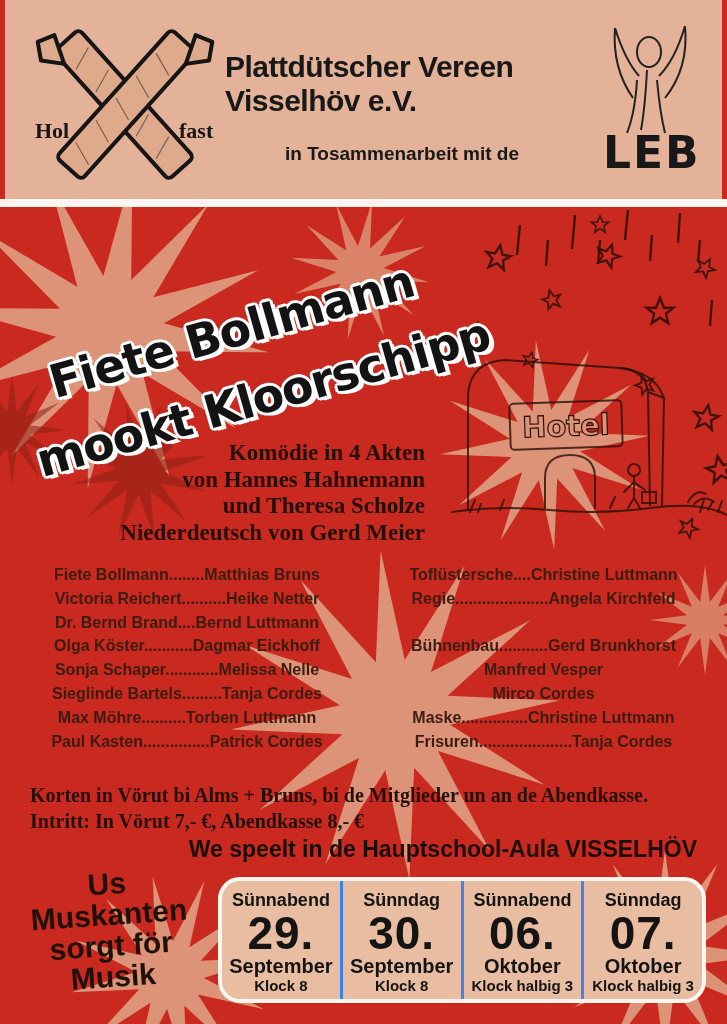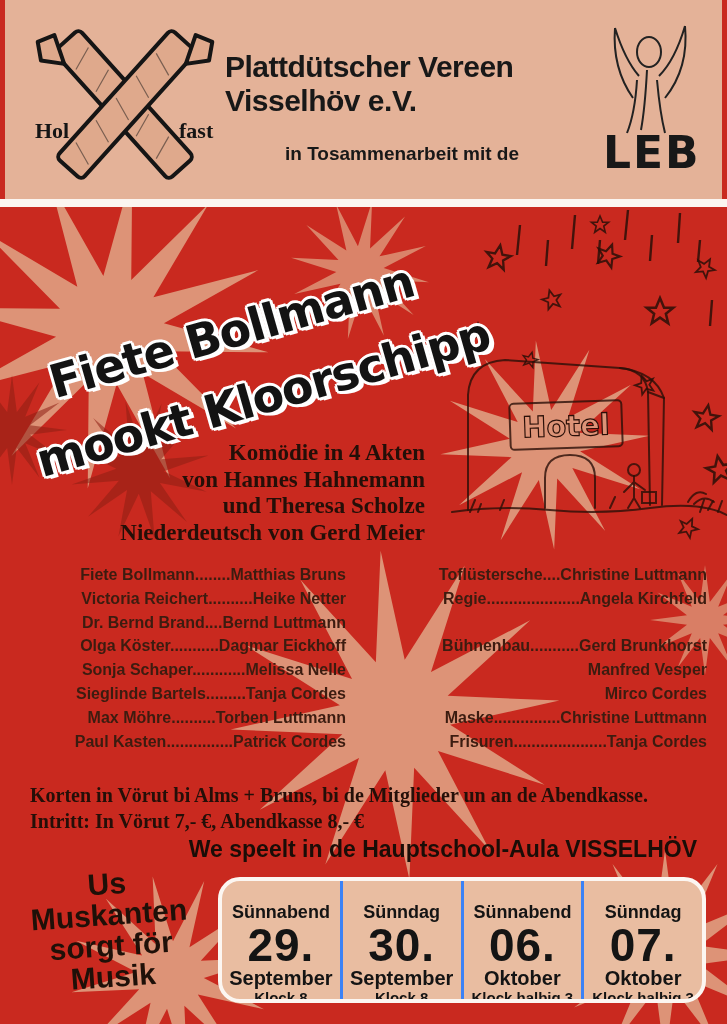--- a/index.html
+++ b/index.html
@@ -20,31 +20,31 @@
          font-family:"DejaVu Sans",sans-serif;font-weight:bold;color:#131313;
          font-size:46px;line-height:72px;white-space:nowrap;letter-spacing:-1px;
          text-shadow:-3px 0 0 #fff,3px 0 0 #fff,0 -3px 0 #fff,0 3px 0 #fff,
                      -2px -2px 0 #fff,2px 2px 0 #fff,-2px 2px 0 #fff,2px -2px 0 #fff,4px 4px 0 #fff;}
   .title .l1{padding-left:34px;}
   .subtitle{right:302px;top:428px;text-align:right;color:#240f08;white-space:nowrap;
             font-family:"Liberation Serif",serif;font-weight:bold;font-size:23px;line-height:26.5px;margin-top:12px;}
   .cast{top:563px;color:#3c1c10;font-size:16px;line-height:23.8px;font-weight:bold;}
   .cast.left{left:28px;width:318px;}
   .cast.right{left:380px;width:327px;}
-  .crow{display:flex;justify-content:flex-end;white-space:nowrap;}
+  .crow{display:flex;justify-content:center;white-space:nowrap;}
   .crow.spacer{height:23.8px;}
   .tickets{left:30px;top:782px;color:#240f08;font-family:"Liberation Serif",serif;
            font-weight:bold;font-size:20px;line-height:26px;}
   .venue{left:0;right:30px;top:836px;text-align:right;color:#1a0d07;font-weight:bold;font-size:23px;margin-left:47px;}
   .music{left:12px;top:868px;width:196px;text-align:center;transform:rotate(-4deg);
          color:#1f1008;font-weight:bold;font-size:30px;line-height:31px;}
   
   .dates{left:218px;top:877px;width:480px;height:118px;background:#e9bda1;
          border:4px solid #fcf6f1;border-radius:22px;display:flex;overflow:hidden;}
-  .dcol{flex:1 1 0;text-align:center;padding-top:20px;color:#141414;}
+  .dcol{flex:1 1 0;text-align:center;padding-top:8px;color:#141414;}
   .dcol + .dcol{border-left:3px solid #3b82f6;}
   .dday{font-size:18px;font-weight:bold;line-height:22px;}
   .dnum{font-size:46px;font-weight:bold;line-height:44px;letter-spacing:1px;}
   .dmonth{font-size:20px;font-weight:bold;line-height:22px;}
   .dtime{font-size:15px;font-weight:bold;line-height:18px;}
 </style>
 </head>
 <body>
 
 <div class="poster">

